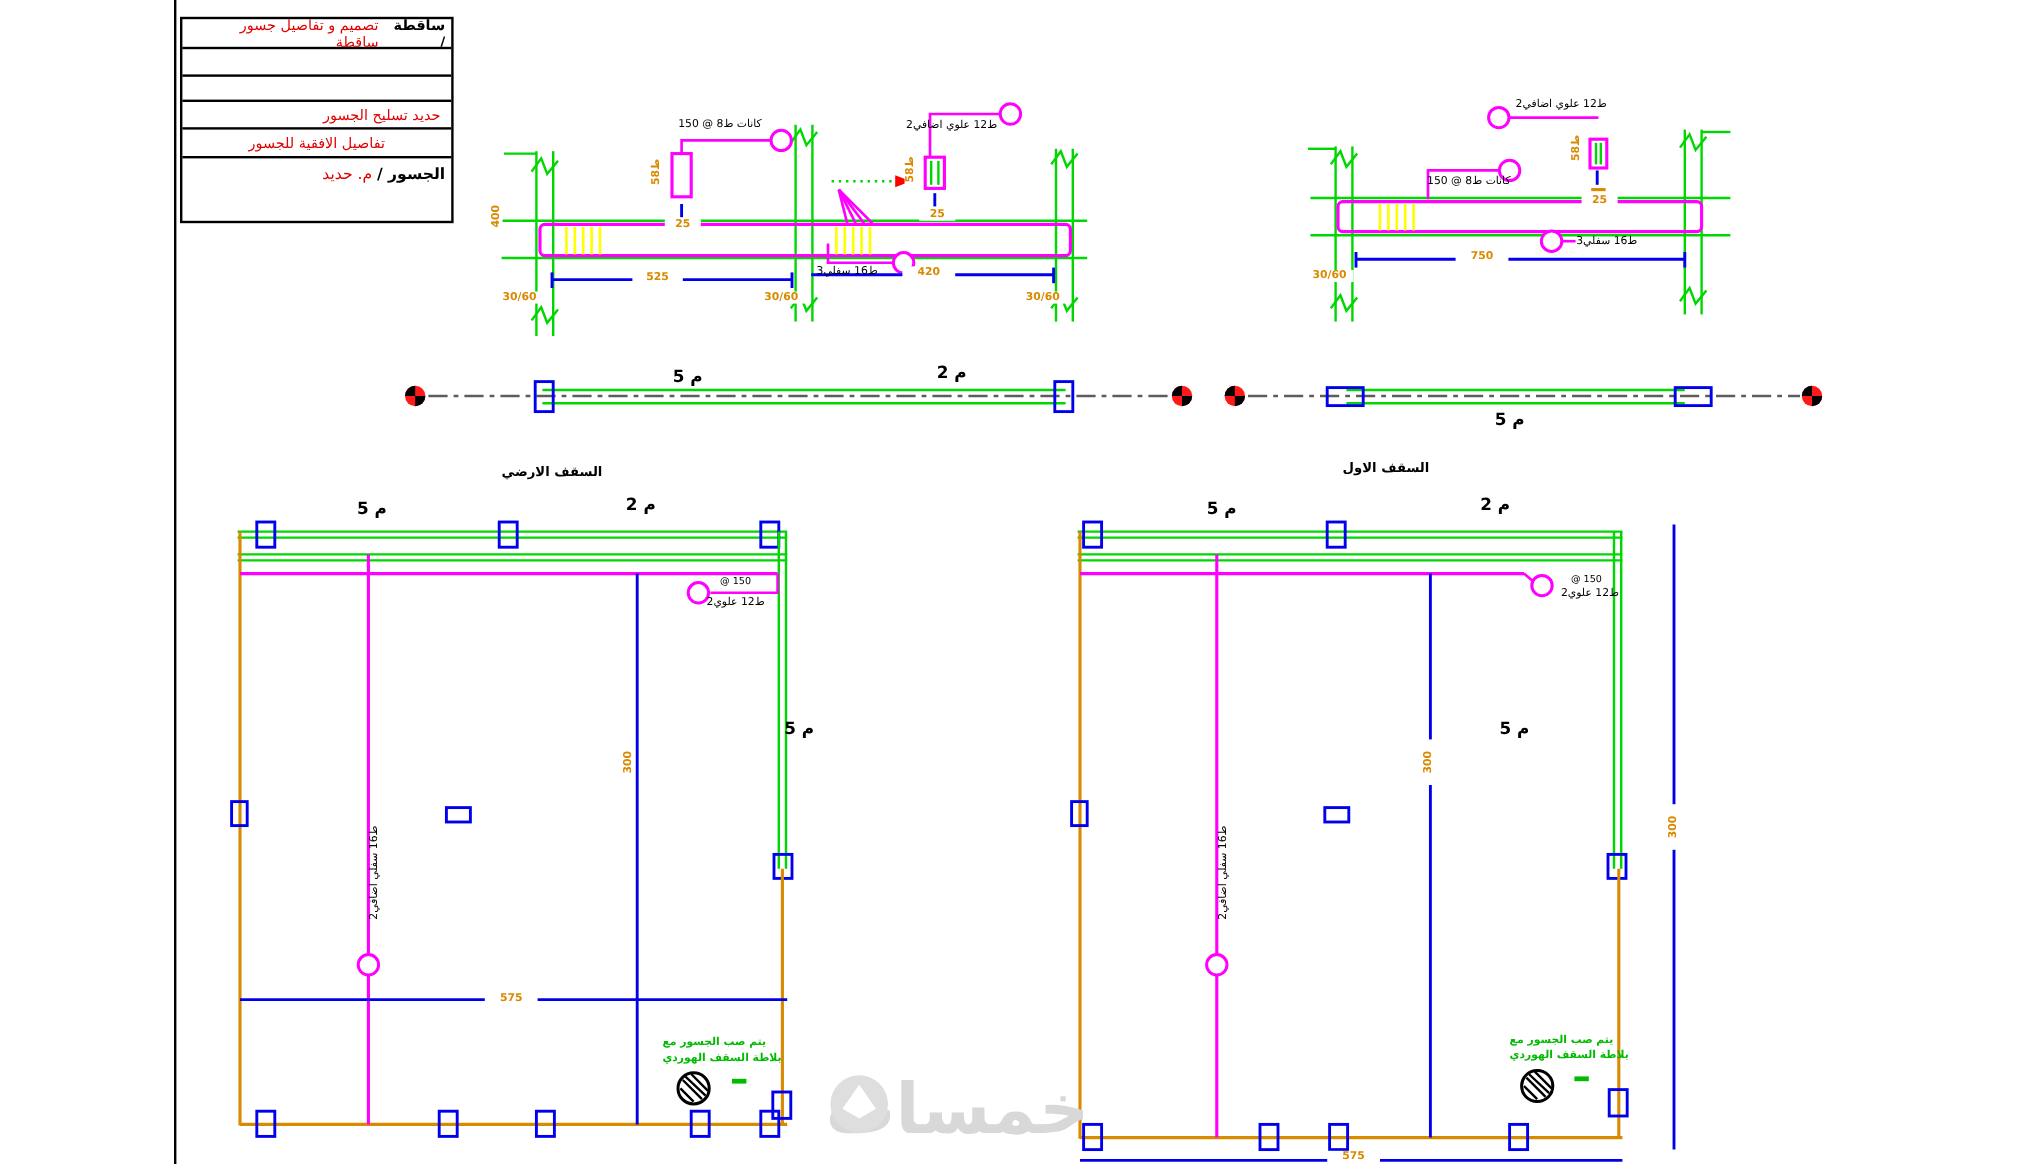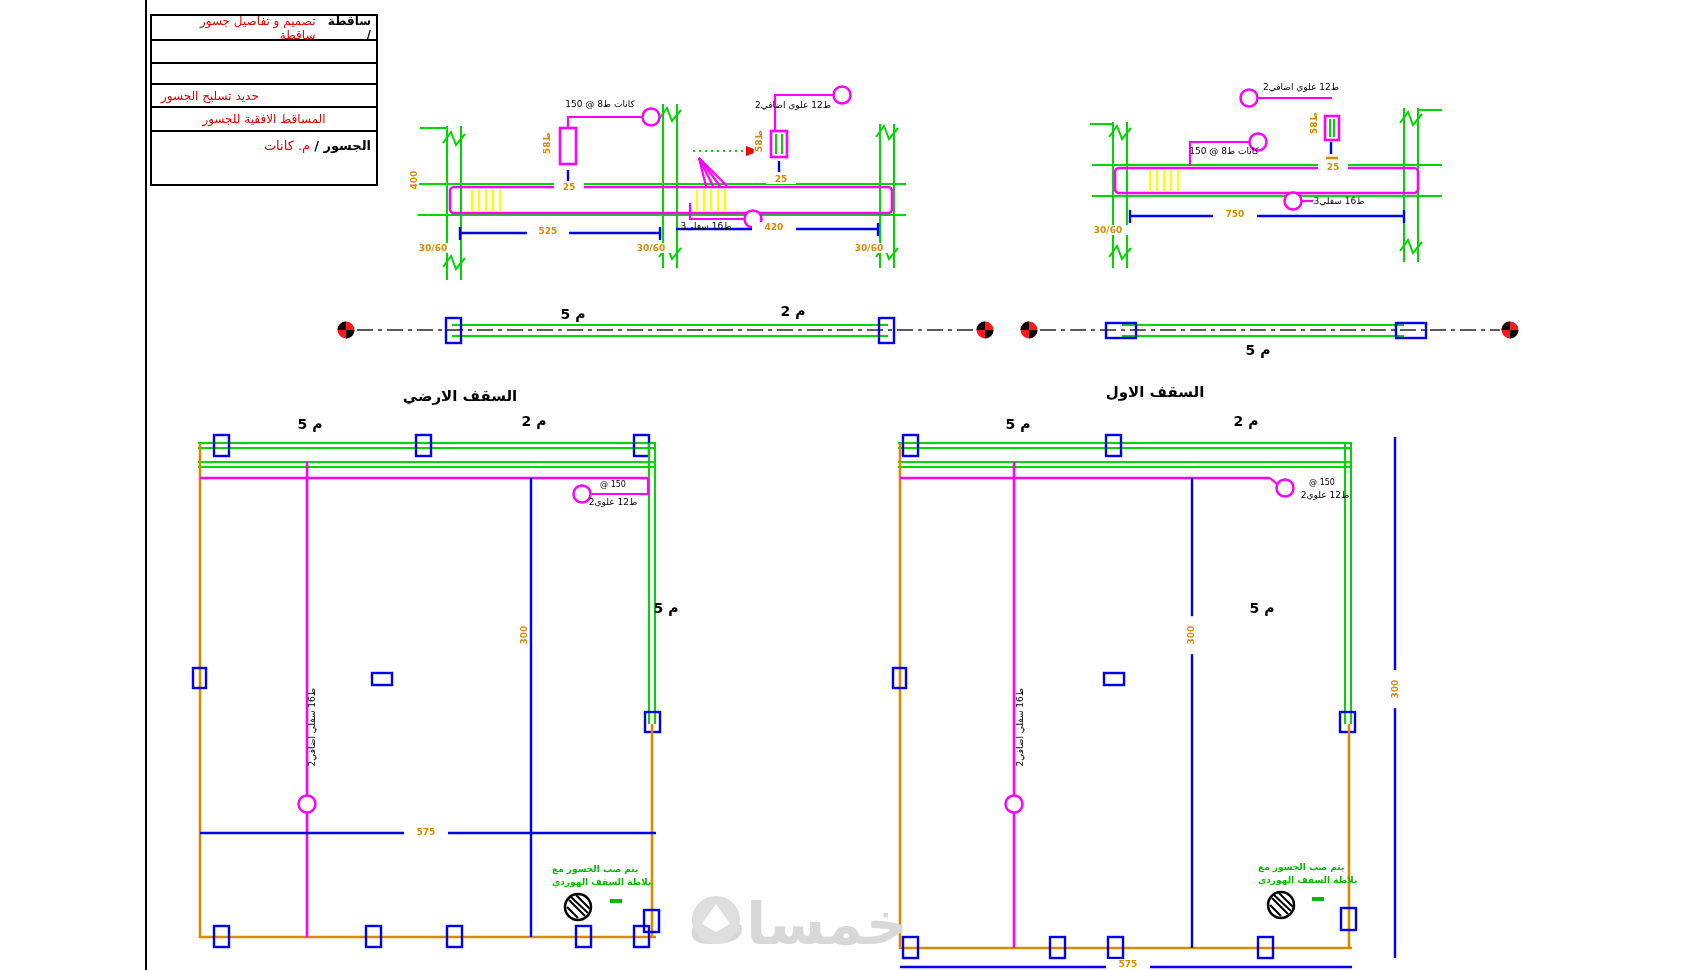--- a/index.html
+++ b/index.html
@@ -15,29 +15,29 @@
   .co{stroke:#d88a00;stroke-width:2.6;fill:none}
   .cgray{stroke:#5d5d5d;stroke-width:2;stroke-dasharray:16 5 4 5;fill:none}
   .balloon{stroke:#ff00ff;stroke-width:2.5;fill:#ffffff}
   
   .lbl{position:absolute;white-space:nowrap;text-align:center;line-height:1.15;color:#000;}
   .tiny{font-size:9px}
   .mark{font-size:14px;font-weight:bold}
   .orange{color:#d88a00;font-weight:bold;background:#fff;padding:0 2px}
   .grn{color:#00bb00;font-weight:bold}
   .vert{transform:rotate(-90deg);transform-origin:center center}
-  .title{font-size:15px;font-weight:bold}
+  .title{font-size:11px;font-weight:bold}
   
   .titleblock{position:absolute;left:150px;top:14px;width:228px;height:172px;
       border:2px solid #000;background:#fff;box-sizing:border-box;display:flex;flex-direction:column}
   .tb-row{border-bottom:2px solid #000;box-sizing:border-box;display:flex;align-items:center;
       padding:0 5px;font-size:12px;overflow:hidden}
   .tb-row:last-child{border-bottom:none}
   .tb-r1{height:25px}.tb-r2{height:23px}.tb-r3{height:21px}
-  .tb-r4{height:23px;justify-content:flex-start}.tb-r5{height:24px;justify-content:center}
+  .tb-r4{height:23px;justify-content:flex-end}.tb-r5{height:24px;justify-content:center}
   .tb-r6{flex:1;align-items:flex-start;padding-top:6px;font-size:13px}
   .tb-red{color:#e00000;font-weight:normal;margin:0 4px}
   .tb-black{color:#000;font-weight:bold}
   
   .watermark{position:absolute;left:688px;top:890px;display:flex;align-items:center;gap:10px;
       color:#d8d8d8;font-size:58px;font-weight:bold;letter-spacing:2px;z-index:5}
 </style>
 </head>
 <body>
 
@@ -257,25 +257,25 @@
   <div class="tb-row tb-r1" dir="rtl">
     <span class="tb-black">ساقطة /</span>
     <span class="tb-red">تصميم و تفاصيل جسور ساقطة</span>
   </div>
   <div class="tb-row tb-r2"></div>
   <div class="tb-row tb-r3"></div>
   <div class="tb-row tb-r4">
     <span class="tb-red">حديد تسليح الجسور</span>
   </div>
   <div class="tb-row tb-r5">
-    <span class="tb-red">المساقط الافقية للجسور</span>
+    <span class="tb-red">تفاصيل الافقية للجسور</span>
   </div>
   <div class="tb-row tb-r6" dir="rtl">
     <span class="tb-black">الجسور /</span>
-    <span class="tb-red">م. كانات</span>
+    <span class="tb-red">م. حديد</span>
   </div>
 </div>
 
 <div class="lbl tiny" style="left:553px;top:99px;width:94px">كانات ط8 @ 150</div>
 <div class="lbl tiny" style="left:748px;top:100px;width:90px">2ط12 علوي اضافي</div>
 <div class="lbl tiny" style="left:663px;top:221px;width:86px">3ط16 سفلي</div>
 <div class="lbl tiny orange" style="left:527px;top:226px;width:38px">525</div>
 <div class="lbl tiny orange" style="left:752px;top:222px;width:40px">420</div>
 <div class="lbl tiny orange" style="left:413px;top:243px;width:36px">30/60</div>
 <div class="lbl tiny orange" style="left:631px;top:243px;width:36px">30/60</div>

